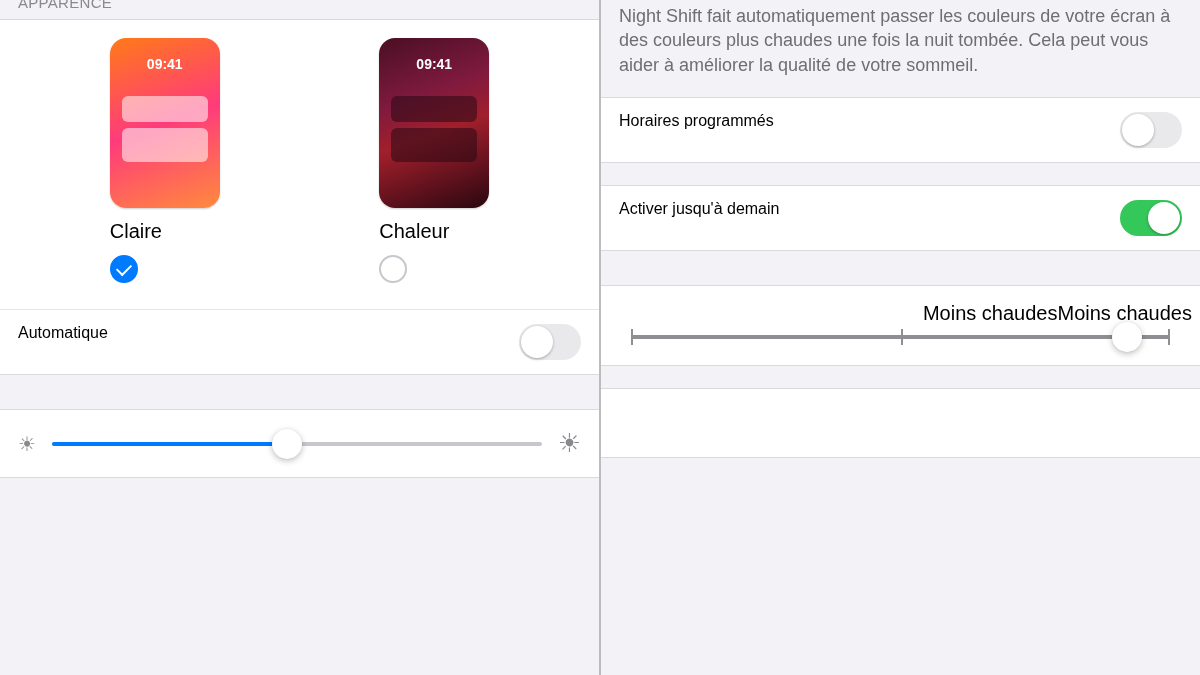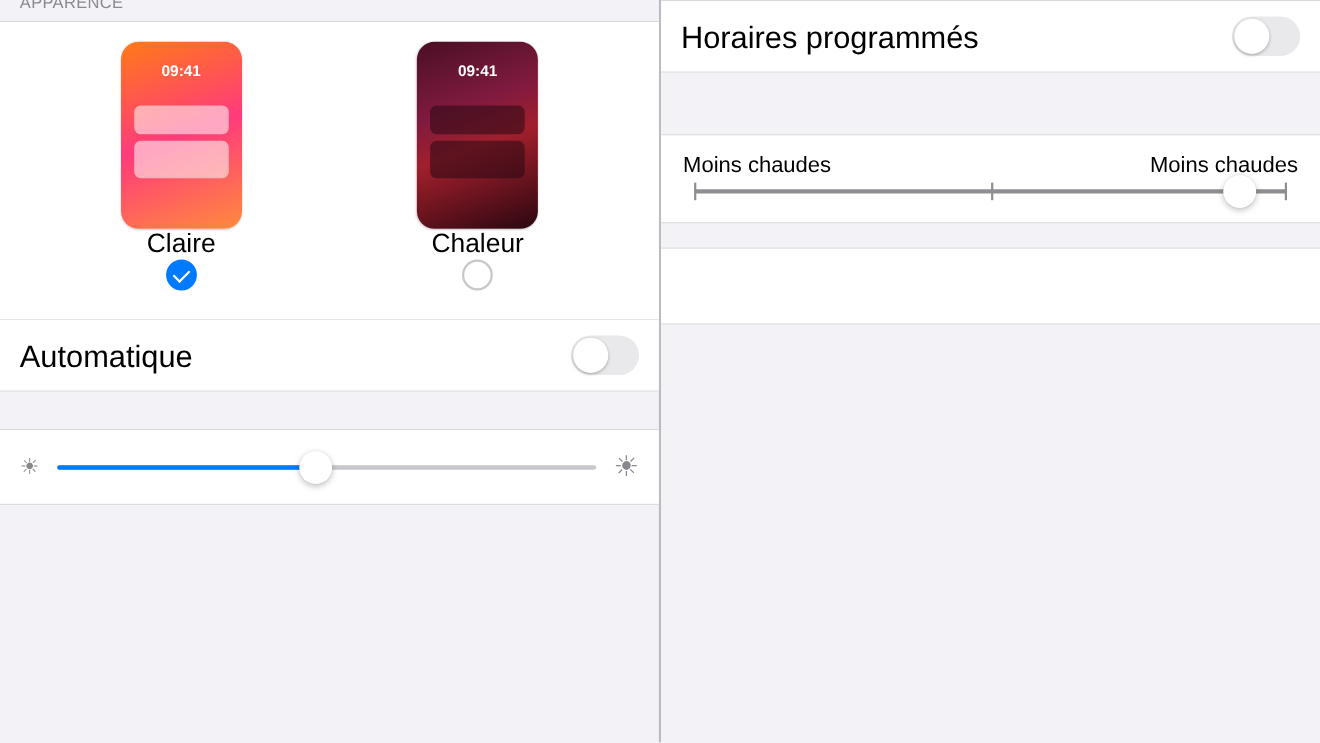--- a/index.html
+++ b/index.html
@@ -26,38 +26,37 @@
     padding: 8px 18px 8px;
   }
   .section-header.top { padding-top: 0; margin-top:-6px;}
   .group {
     background: #fff;
     border-top: 1px solid #d9d9dd;
     border-bottom: 1px solid #d9d9dd;
   }
   .row {
     display: flex;
-    align-items: flex-end;
+    align-items: flex-start;
     justify-content: space-between;
     padding: 14px 18px;
-    font-size: 28px;
+    font-size: 16px;
     min-height: 56px;
     gap: 48px;
   }
   
   .appearance-row {
     display: flex;
     justify-content: space-around;
     padding: 18px 30px 14px;
   }
   .appearance-option {
     display: flex;
     flex-direction: column;
-    align-items: center;
-    gap: 0;
+    gap: 12px;
     cursor: pointer;
   }
   .phone {
     width: 110px;
     height: 170px;
     border-radius: 16px;
     position: relative;
     overflow: hidden;
     box-shadow: 0 1px 2px rgba(0,0,0,.2);
   }
@@ -78,21 +77,21 @@
   .phone .notif {
     position:absolute;
     left:12px; right:12px;
     height:26px;
     border-radius:6px;
   }
   .phone.light .notif { background: rgba(255,255,255,.55); }
   .phone.dark  .notif { background: rgba(40,10,20,.55); }
   .phone .notif.n1 { top:58px; }
   .phone .notif.n2 { top:90px; height:34px;}
-  .option-label { font-size: 24px; }
+  .option-label { font-size: 20px; }
   .radio {
     width: 28px; height: 28px; border-radius: 50%;
     border: 2px solid #c7c7cc;
     display:flex;align-items:center;justify-content:center;
   }
   .radio.checked {
     background:#007aff; border-color:#007aff;
   }
   .radio.checked::after{
     content:"";
@@ -136,22 +135,22 @@
   }
   .sun-icon{ font-size:20px;color:#89898d;}
   .sun-icon.big{ font-size:26px;}
   
   .desc{
     font-size:18px;color:#6e6e73;
     padding:4px 18px 20px; line-height:1.35;
   }
   
   .warmth-labels{
-    display:flex;justify-content:space-between;
-    font-size:20px;padding:16px 20px 6px;
+    display:flex;justify-content:flex-end;
+    font-size:20px;padding:16px 8px 6px;
   }
   .warmth-slider-wrap{padding:4px 30px 26px;}
   .warmth-track{
     height:4px;background:#8e8e93;border-radius:2px;position:relative;
   }
   .warmth-track::before,
   .warmth-track::after,
   .warmth-track .mid{
     content:"";position:absolute;top:-6px;width:2px;height:16px;background:#8e8e93;
   }
@@ -216,32 +215,41 @@
         <div class="thumb" id="bright-thumb" style="left: 48%;"></div>
       </div>
       <span class="sun-icon big">☀︎</span>
     </div>
   </div>
 
 </div>
 
 <div class="panel">
 
+  <div class="desc">Night Shift fait automatiquement passer les couleurs de votre écran à des couleurs plus chaudes une fois la nuit tombée. Cela peut vous aider à améliorer la qualité de votre sommeil.</div>
 
   <div class="group">
     <div class="row">
       <span>Horaires programmés</span>
       <div class="toggle">
           <div class="knob"></div>
         </div>
     </div>
   </div>
 
   <div style="height:22px;"></div>
 
+  <div class="group">
+    <div class="row">
+      <span>Activer jusqu'à demain</span>
+      <div class="toggle on">
+          <div class="knob"></div>
+        </div>
+    </div>
+  </div>
 
   <div class="spacer"></div>
 
   <div class="group">
     <div class="warmth-labels">
       <span>Moins chaudes</span>
       <span>Moins chaudes</span>
     </div>
     <div class="warmth-slider-wrap">
       <div class="warmth-track">

